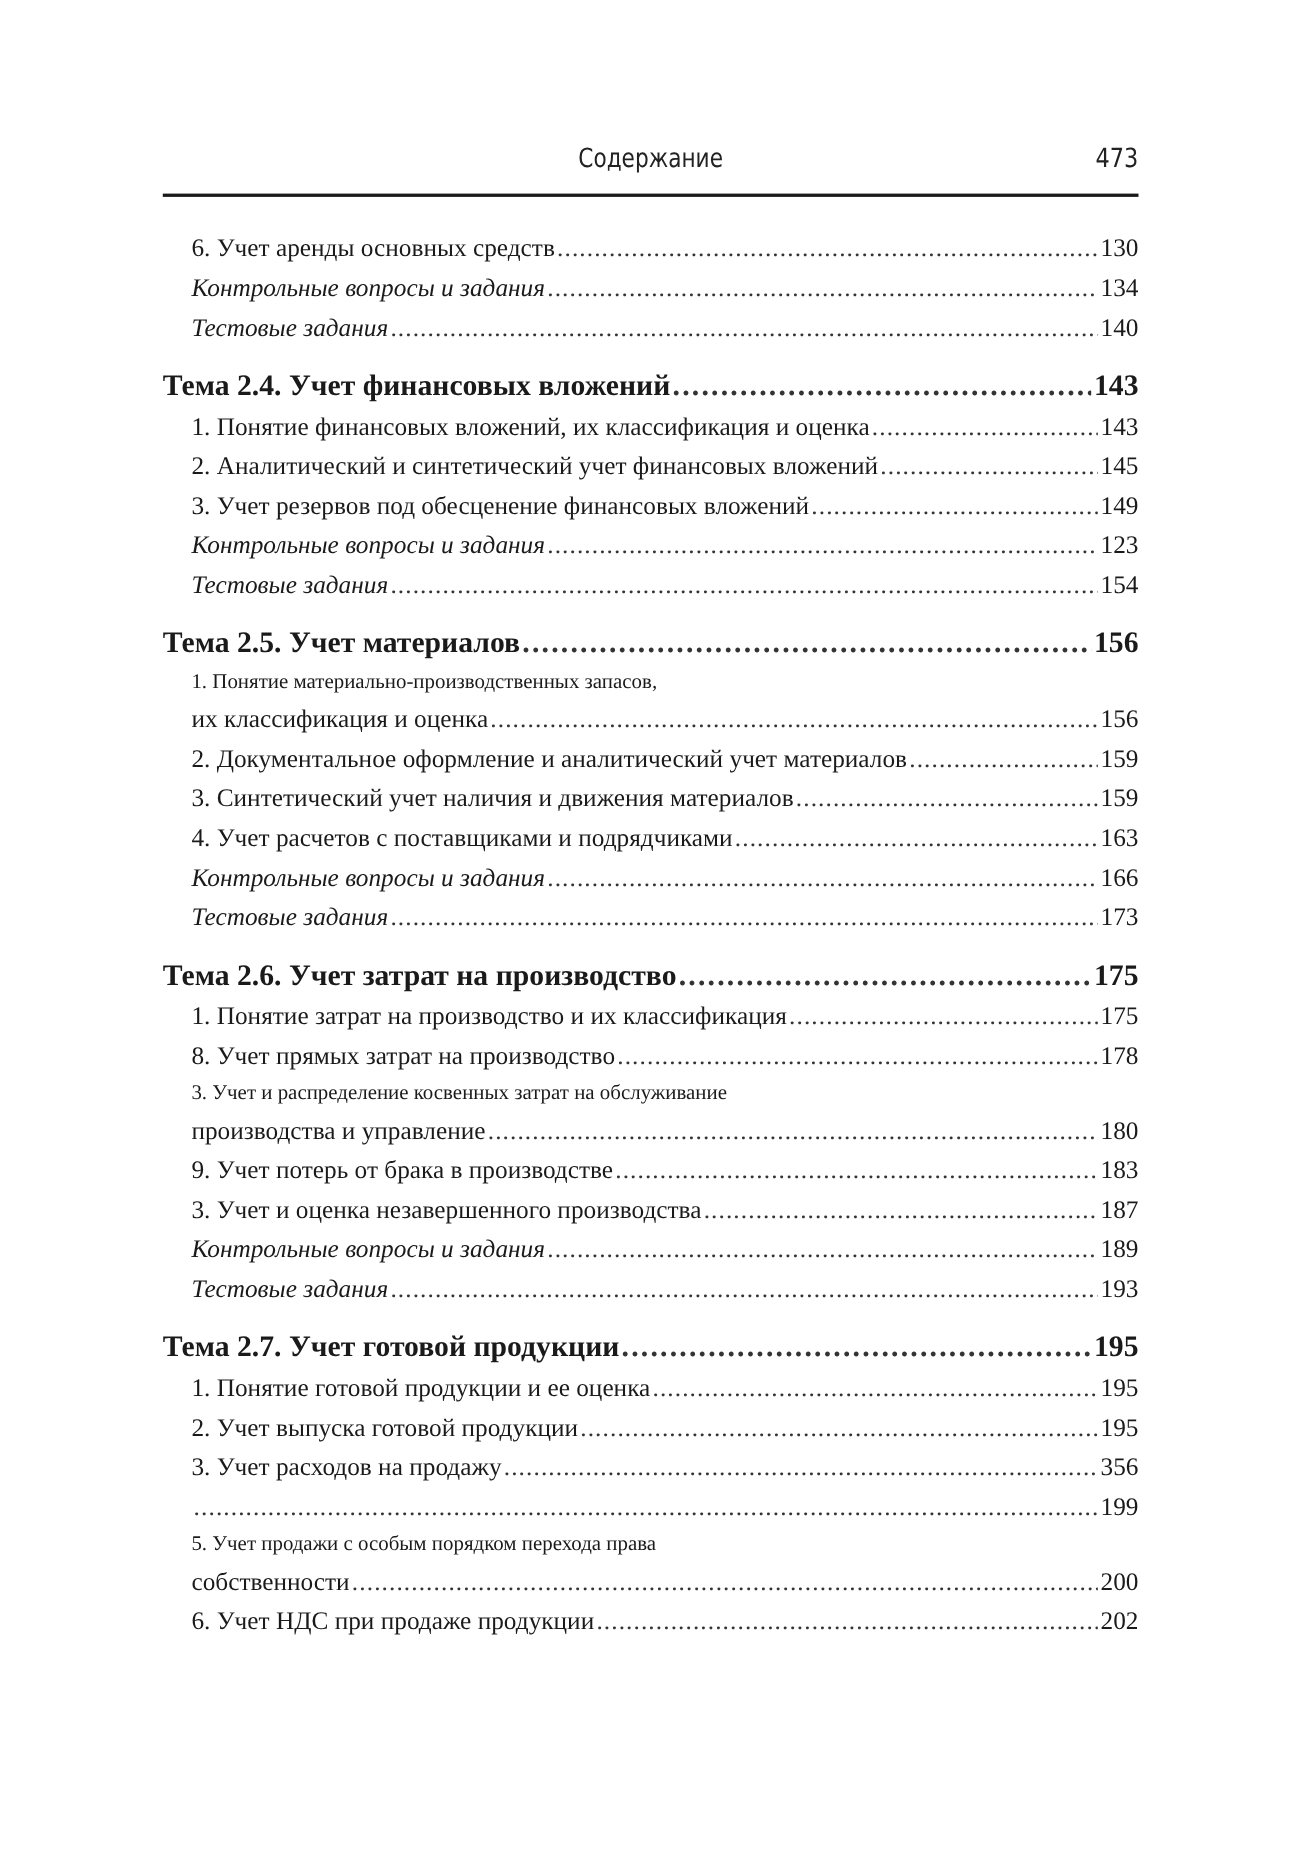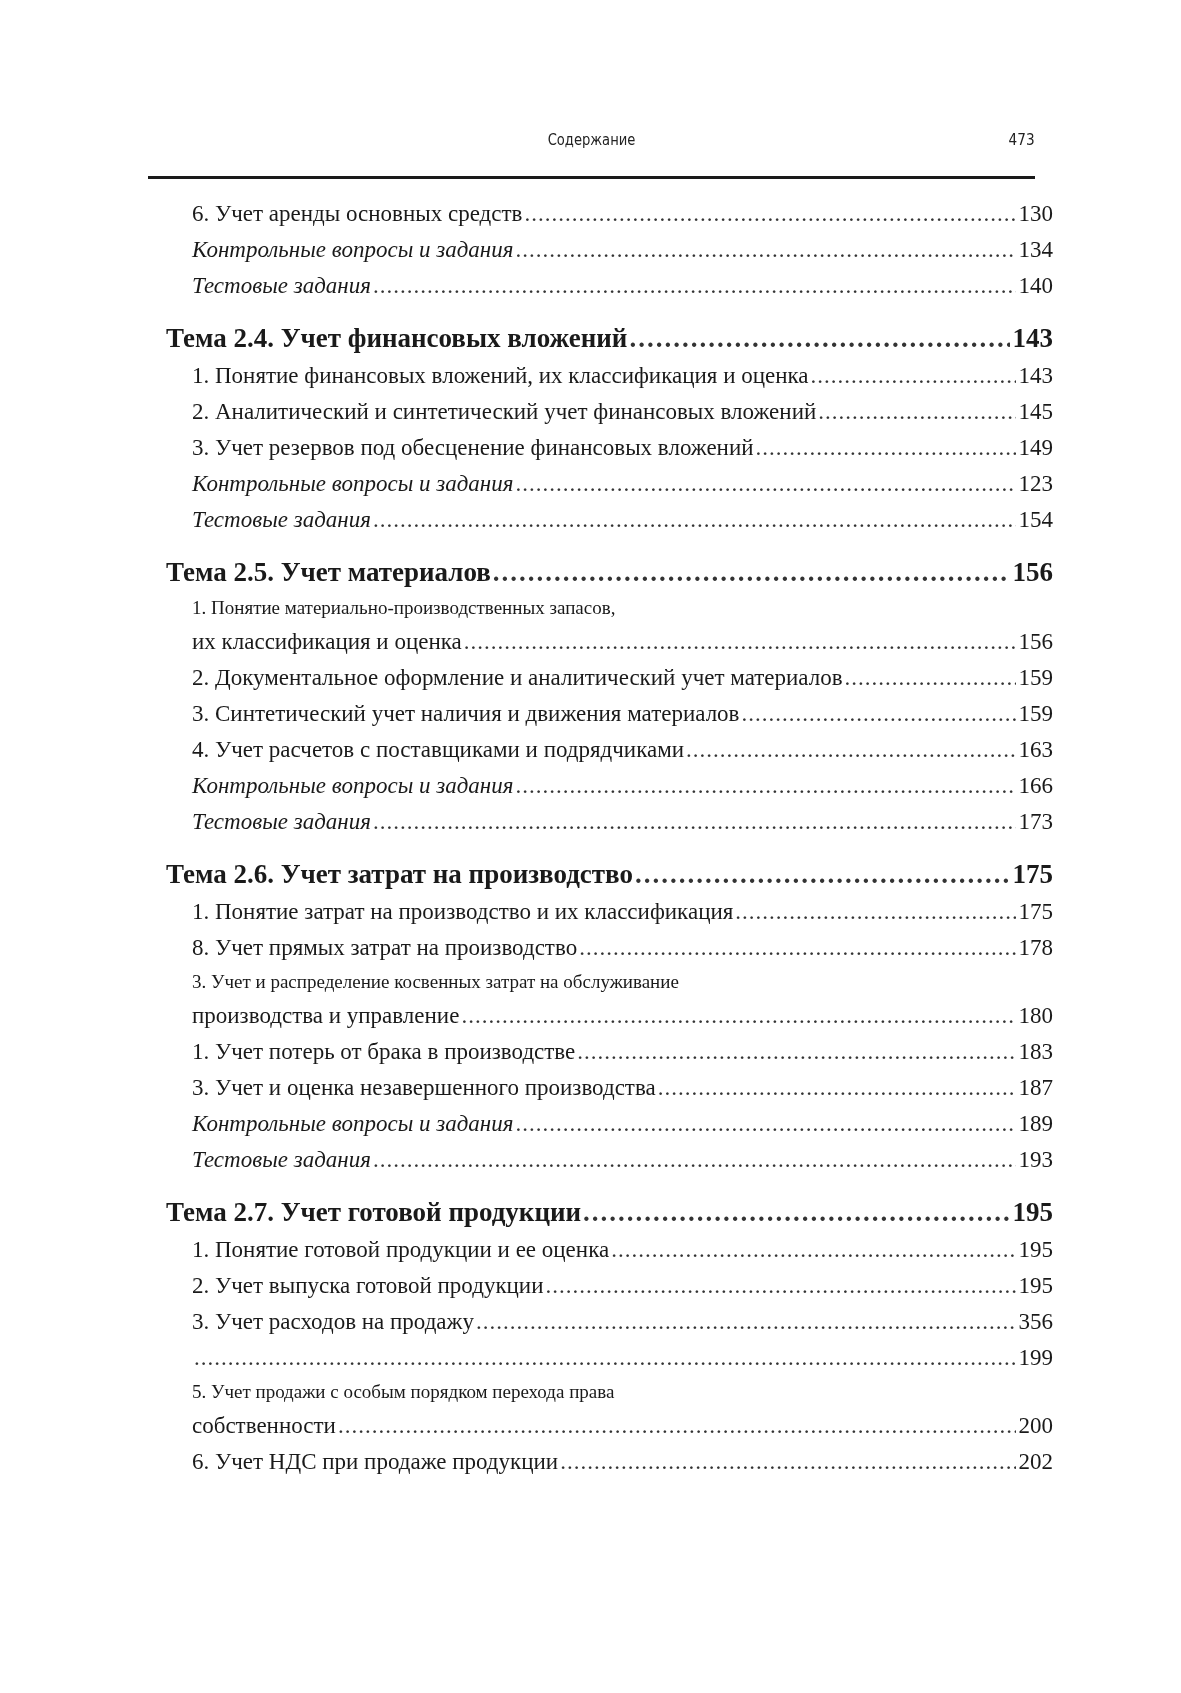--- a/index.html
+++ b/index.html
@@ -1,24 +1,24 @@
 <!DOCTYPE html>
 <html><head>
 <meta charset="utf-8">
 <style>
   html, body { margin: 0; padding: 0; background: #ffffff; }
   body { width: 1181px; height: 1693px; position: relative; overflow: hidden; color: #1a1a1a; }
   .page { position: absolute; left: 148px; top: 0; width: 887px; }
   .running-head { position: absolute; top: 130px; left: 0; width: 887px; height: 34px;
-    font-family: "DejaVu Sans", sans-serif; font-size: 16px; color: #222; }
+    font-family: "DejaVu Sans", sans-serif; font-size: 24px; color: #222; }
   .running-head .title { position: absolute; left: 0; right: 0; text-align: center; top: 0; transform: scaleX(0.82); }
   .running-head .num { position: absolute; right: 0; top: 0; transform: scaleX(0.85); transform-origin: right; }
   .rule { position: absolute; top: 176px; left: 0; width: 887px; height: 3px; background: #1a1a1a; }
-  .toc { position: absolute; top: 196px; left: 0; width: 887px;
-    font-family: "Liberation Serif", serif; margin-left: 18px; }
+  .toc { position: absolute; top: 208px; left: 0; width: 887px;
+    font-family: "Liberation Serif", serif; }
   .row { display: flex; align-items: baseline; font-size: 23px; line-height: 36px; height: 36px; padding-left: 26px; }
   .row .label { white-space: nowrap; transform-origin: left; }
   .row .dots { flex: 1; overflow: hidden; white-space: nowrap; margin: 0 3px 0 2px; letter-spacing: 1px; color: #333; }
   .row .dots::after { content: "........................................................................................................................................................................................................................"; }
   .row .page-num { white-space: nowrap; }
   .row.italic .label { font-style: italic; }
   .row.heading { font-weight: bold; font-size: 27px; padding-left: 0; height: 40px; line-height: 40px; margin-top: 14px; text-align: center; }
   .row.heading .dots { letter-spacing: 2px; }
   .cont { font-size: 19px; line-height: 32px; height: 32px; padding-left: 26px; white-space: nowrap; }
 </style>
@@ -132,21 +132,21 @@
         <span class="dots"></span>
         <span class="page-num">178</span>
       </div>
     <div class="cont">3. Учет и распределение косвенных затрат на обслуживание</div>
     <div class="row">
         <span class="label">производства и управление</span>
         <span class="dots"></span>
         <span class="page-num">180</span>
       </div>
     <div class="row">
-        <span class="label">1. Учет потерь от брака в производстве</span>
+        <span class="label">9. Учет потерь от брака в производстве</span>
         <span class="dots"></span>
         <span class="page-num">183</span>
       </div>
     <div class="row">
         <span class="label">3. Учет и оценка незавершенного производства</span>
         <span class="dots"></span>
         <span class="page-num">187</span>
       </div>
     <div class="row italic">
         <span class="label">Контрольные вопросы и задания</span>

